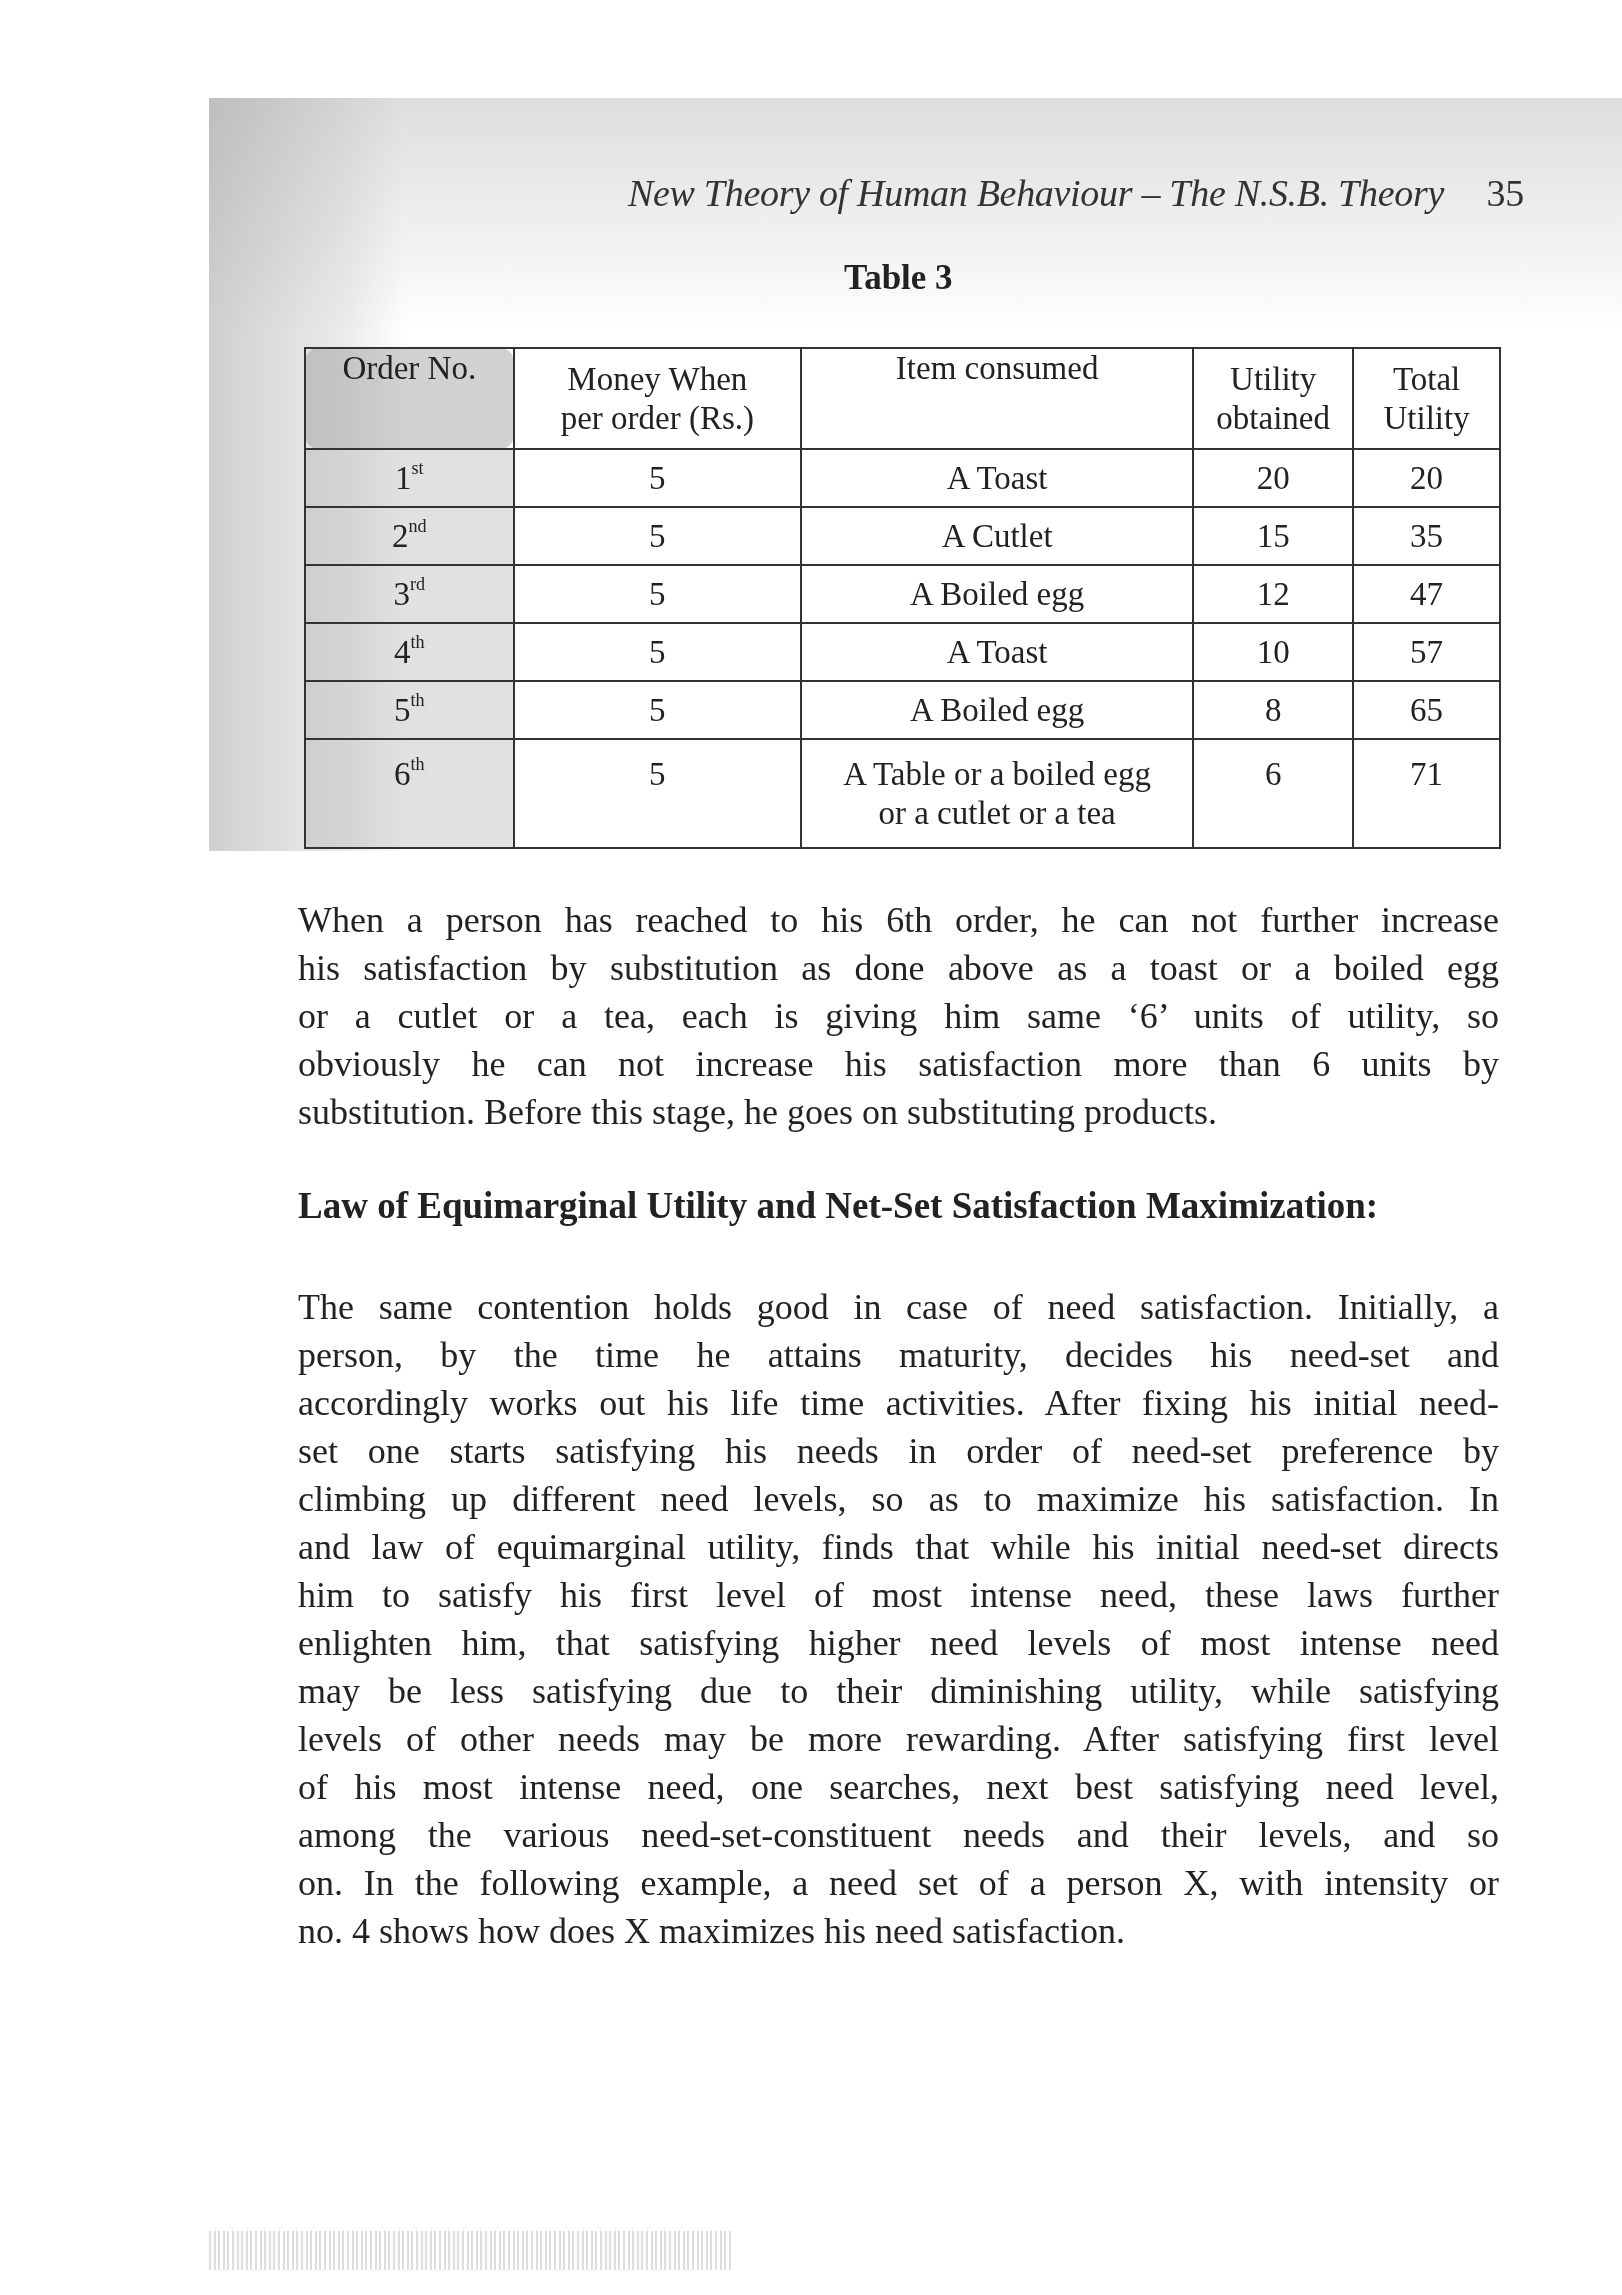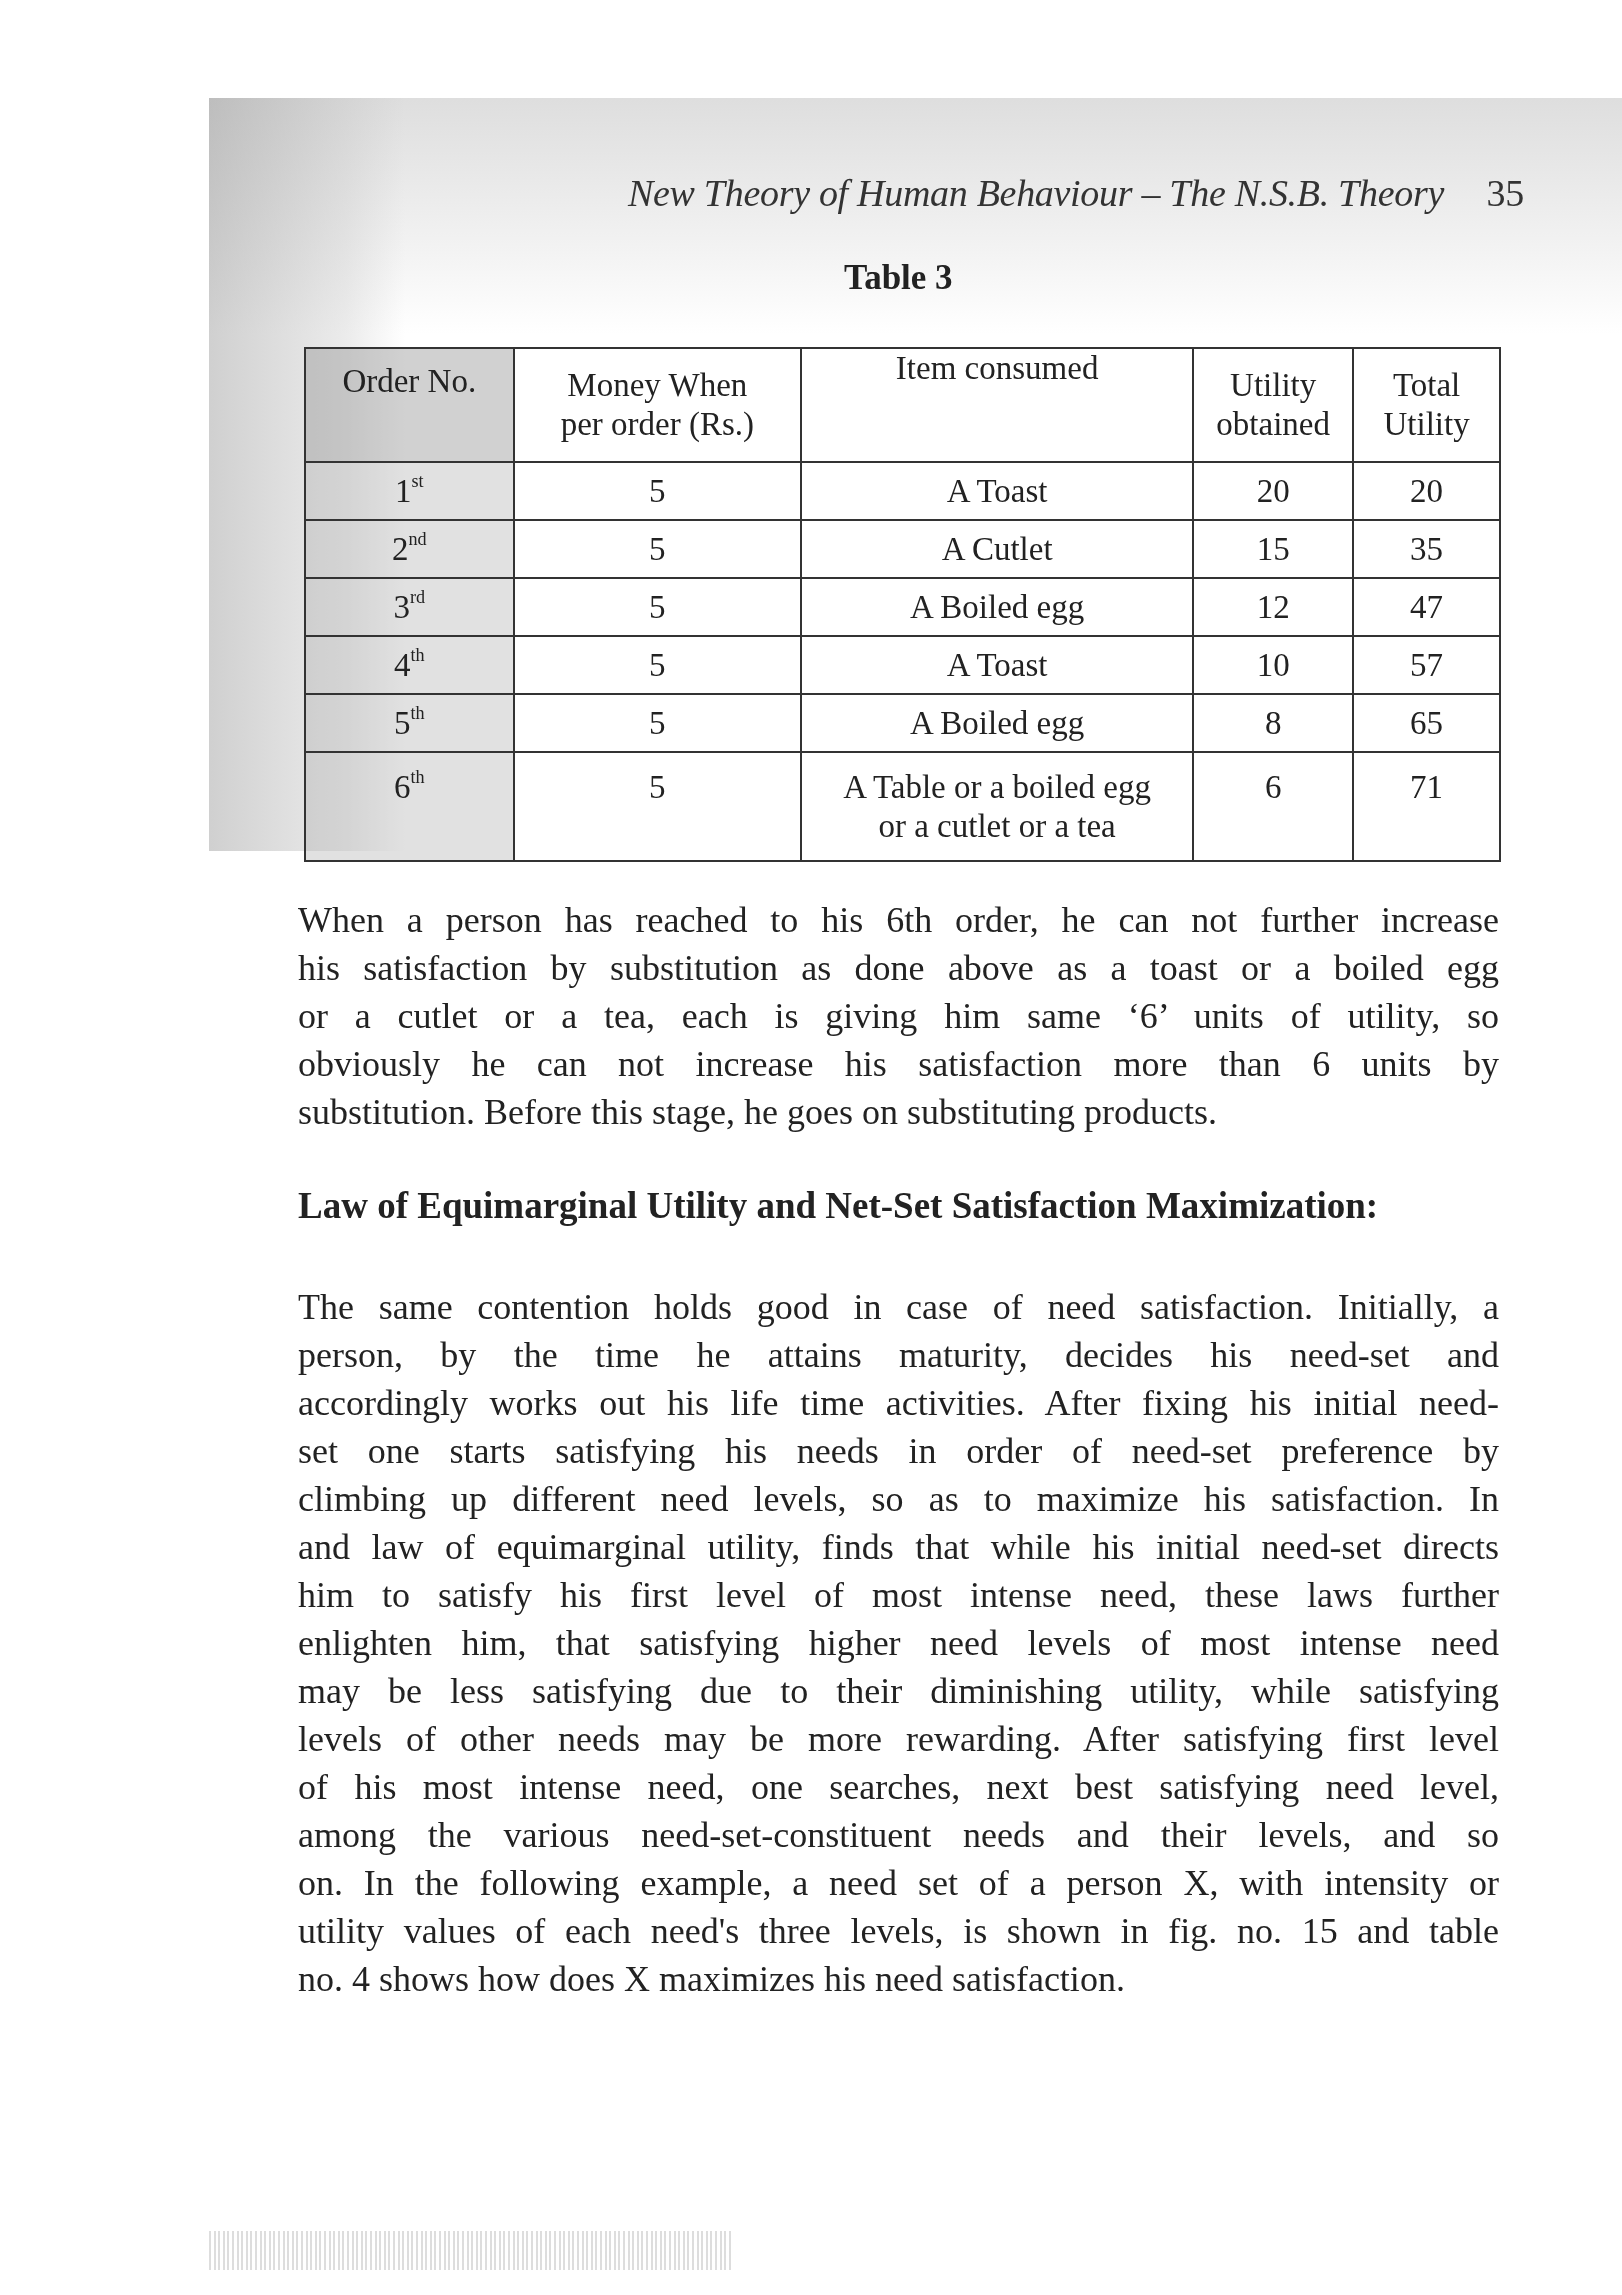--- a/index.html
+++ b/index.html
@@ -132,21 +132,21 @@
 <table class="data-table">
   <colgroup>
     <col class="c-order">
       <col class="c-money">
       <col class="c-item">
       <col class="c-util">
       <col class="c-total">
   </colgroup>
   <thead>
     <tr>
-      <th class="order-head" style="vertical-align:top;padding-top:13px;">
+      <th class="order-head" style="vertical-align:top;border-radius:14px;">
         <span>Order No.</span>
       </th>
       <th>
         <span>Money When</span><br>
         <span>per order (Rs.)</span>
       </th>
       <th style="vertical-align:top;">
         <span>Item consumed</span>
       </th>
       <th>
@@ -225,16 +225,15 @@
   <span class="line">set one starts satisfying his needs in order of need-set preference by</span>
   <span class="line">climbing up different need levels, so as to maximize his satisfaction. In</span>
   <span class="line">and law of equimarginal utility, finds that while his initial need-set directs</span>
   <span class="line">him to satisfy his first level of most intense need, these laws further</span>
   <span class="line">enlighten him, that satisfying higher need levels of most intense need</span>
   <span class="line">may be less satisfying due to their diminishing utility, while satisfying</span>
   <span class="line">levels of other needs may be more rewarding. After satisfying first level</span>
   <span class="line">of his most intense need, one searches, next best satisfying need level,</span>
   <span class="line">among the various need-set-constituent needs and their levels, and so</span>
   <span class="line">on. In the following example, a need set of a person X, with intensity or</span>
-  <span class="line">utility values of each need's three levels, is shown in fig. no. 15 and table</span>
   <span class="line last">no. 4 shows how does X maximizes his need satisfaction.</span>
 </div>
 
 
 </body></html>

